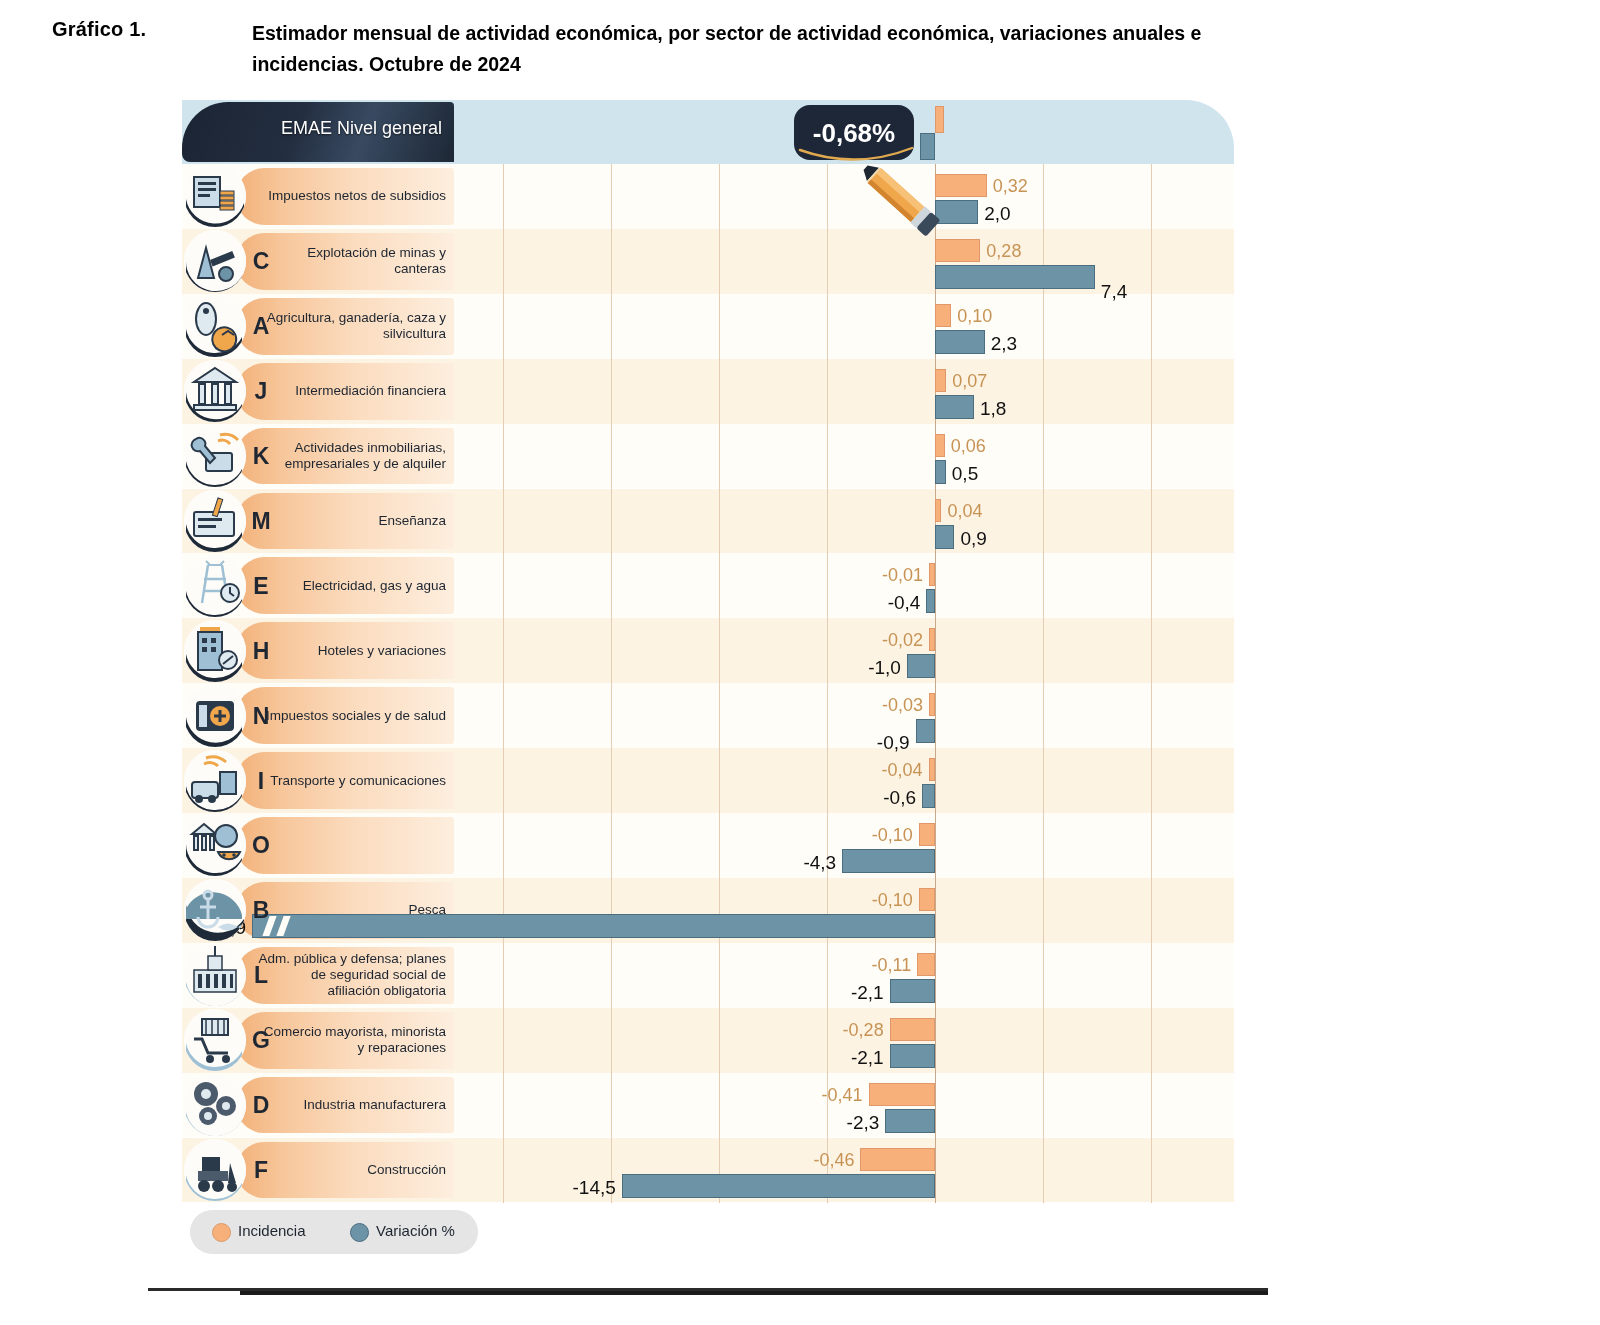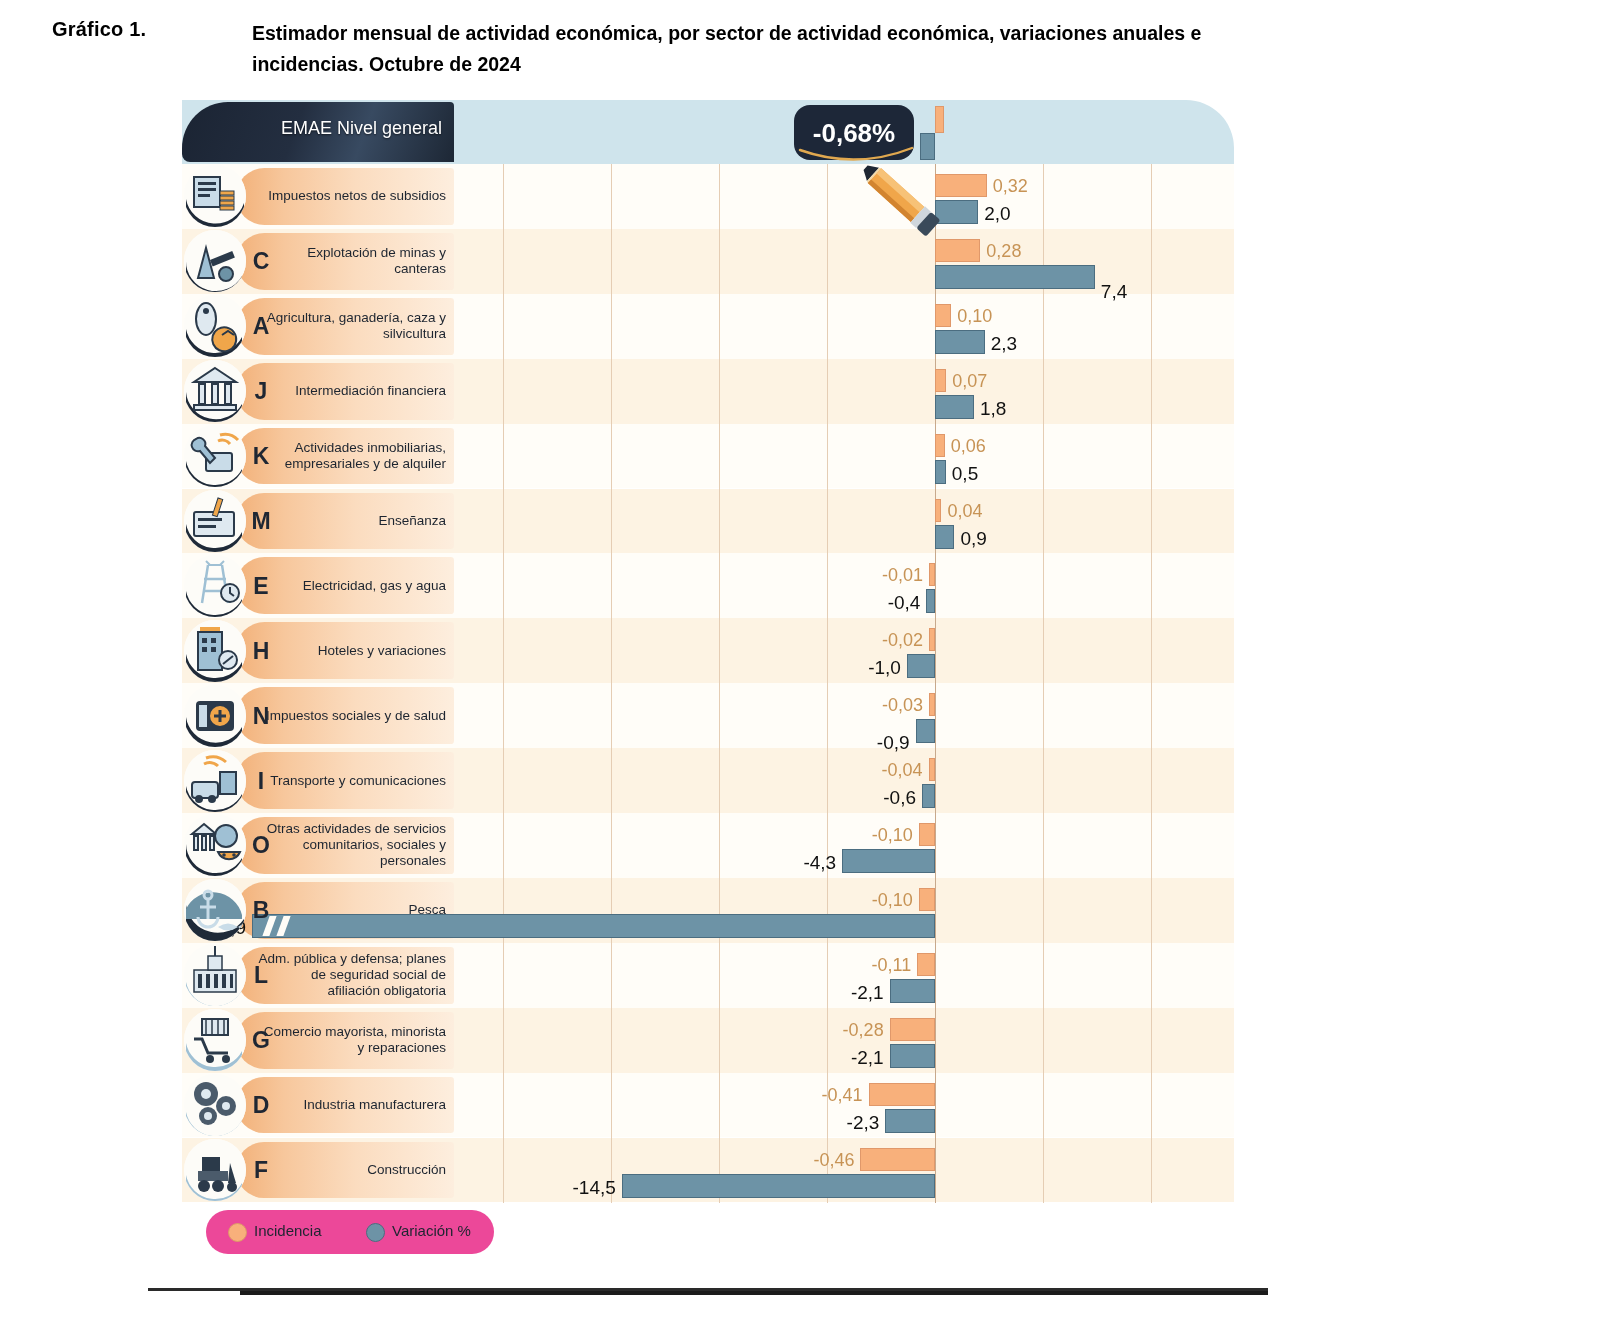--- a/index.html
+++ b/index.html
@@ -57,21 +57,21 @@
   #pencil{position:absolute;left:660px;top:58px;width:110px;height:84px;z-index:13;}
 
   
   #axis-band{position:absolute;left:0;top:1103px;width:1052px;height:59px;}
   #axis-left{position:absolute;left:0;top:0;width:753px;height:59px;background:#fffdf8;border-bottom-left-radius:40px;}
   #axis-right{position:absolute;left:753px;top:0;width:299px;height:59px;background:#fae0c8;border-bottom-right-radius:44px;}
   .tick{position:absolute;top:16px;font-size:20px;color:#8a6b40;transform:translateX(-50%);}
   .tickline{position:absolute;top:0;width:1px;height:10px;background:#d9bda0;}
 
   
-  #legend{position:absolute;left:24px;top:1110px;width:288px;height:44px;background:#ec4899;border-radius:22px;z-index:6;}
+  #legend{position:absolute;left:8px;top:1110px;width:288px;height:44px;background:#e5e5e5;border-radius:22px;z-index:6;}
   .legitem{position:absolute;top:12px;font-size:15px;color:#1d2530;}
   .legdot{position:absolute;top:13px;width:17px;height:17px;border-radius:50%;}
 
   
   #bottom-rule{position:absolute;left:148px;top:1288px;width:1120px;height:3px;background:#2a2a2a;}
   #bottom-rule2{position:absolute;left:240px;top:1291px;width:1028px;height:4px;background:#1b1b1b;}
 </style>
 </head>
 <body>
 
@@ -310,21 +310,20 @@
               <rect x="10" y="22" width="4" height="14"></rect>
               <rect x="18" y="22" width="4" height="14"></rect>
               <rect x="26" y="22" width="4" height="14"></rect>
             </g>
             <circle cx="42" cy="22" r="11" fill="#9fc0d4" stroke="#2b3a4a" stroke-width="2"></circle>
             <path d="M34 38 a12 12 0 0 0 22 0 Z" fill="#f0a64a" stroke="#2b3a4a" stroke-width="2"></path>
             <circle cx="40" cy="41" r="1.8" fill="#2b3a4a"></circle>
             <circle cx="50" cy="41" r="1.8" fill="#2b3a4a"></circle>
           </svg></div>
         <div class="letter" style="z-index:5">O</div>
-        <div class="labeltxt">Otras actividades de servicios comunitarios, sociales y personales</div>
       </div>
       <div class="bar inc" style="left: 736.8px; width: 16.2px; top: 723px; height: 23px;"></div>
       <div class="ilabel" style="top: 725px; left: auto; right: 321.2px;">-0,10</div>
       <div class="bar var" style="left: 660.12px; width: 92.88px; top: 749px; height: 24px;"></div>
       <div class="vlabel" style="top: 752px; left: auto; right: 397.88px;">-4,3</div>
       <div class="namecell" style="top: 777.9px; height: 64.9px;">
         <div class="labelpill"></div>
         <div class="iconbadge" style="z-index:4"><svg viewBox="0 0 62 62" width="62" height="62">
             <rect width="62" height="62" fill="#fdfcf8"></rect>
             <path d="M2 26 A32 32 0 0 0 60 40 L60 62 L2 62Z" fill="#1f2a38"></path>

